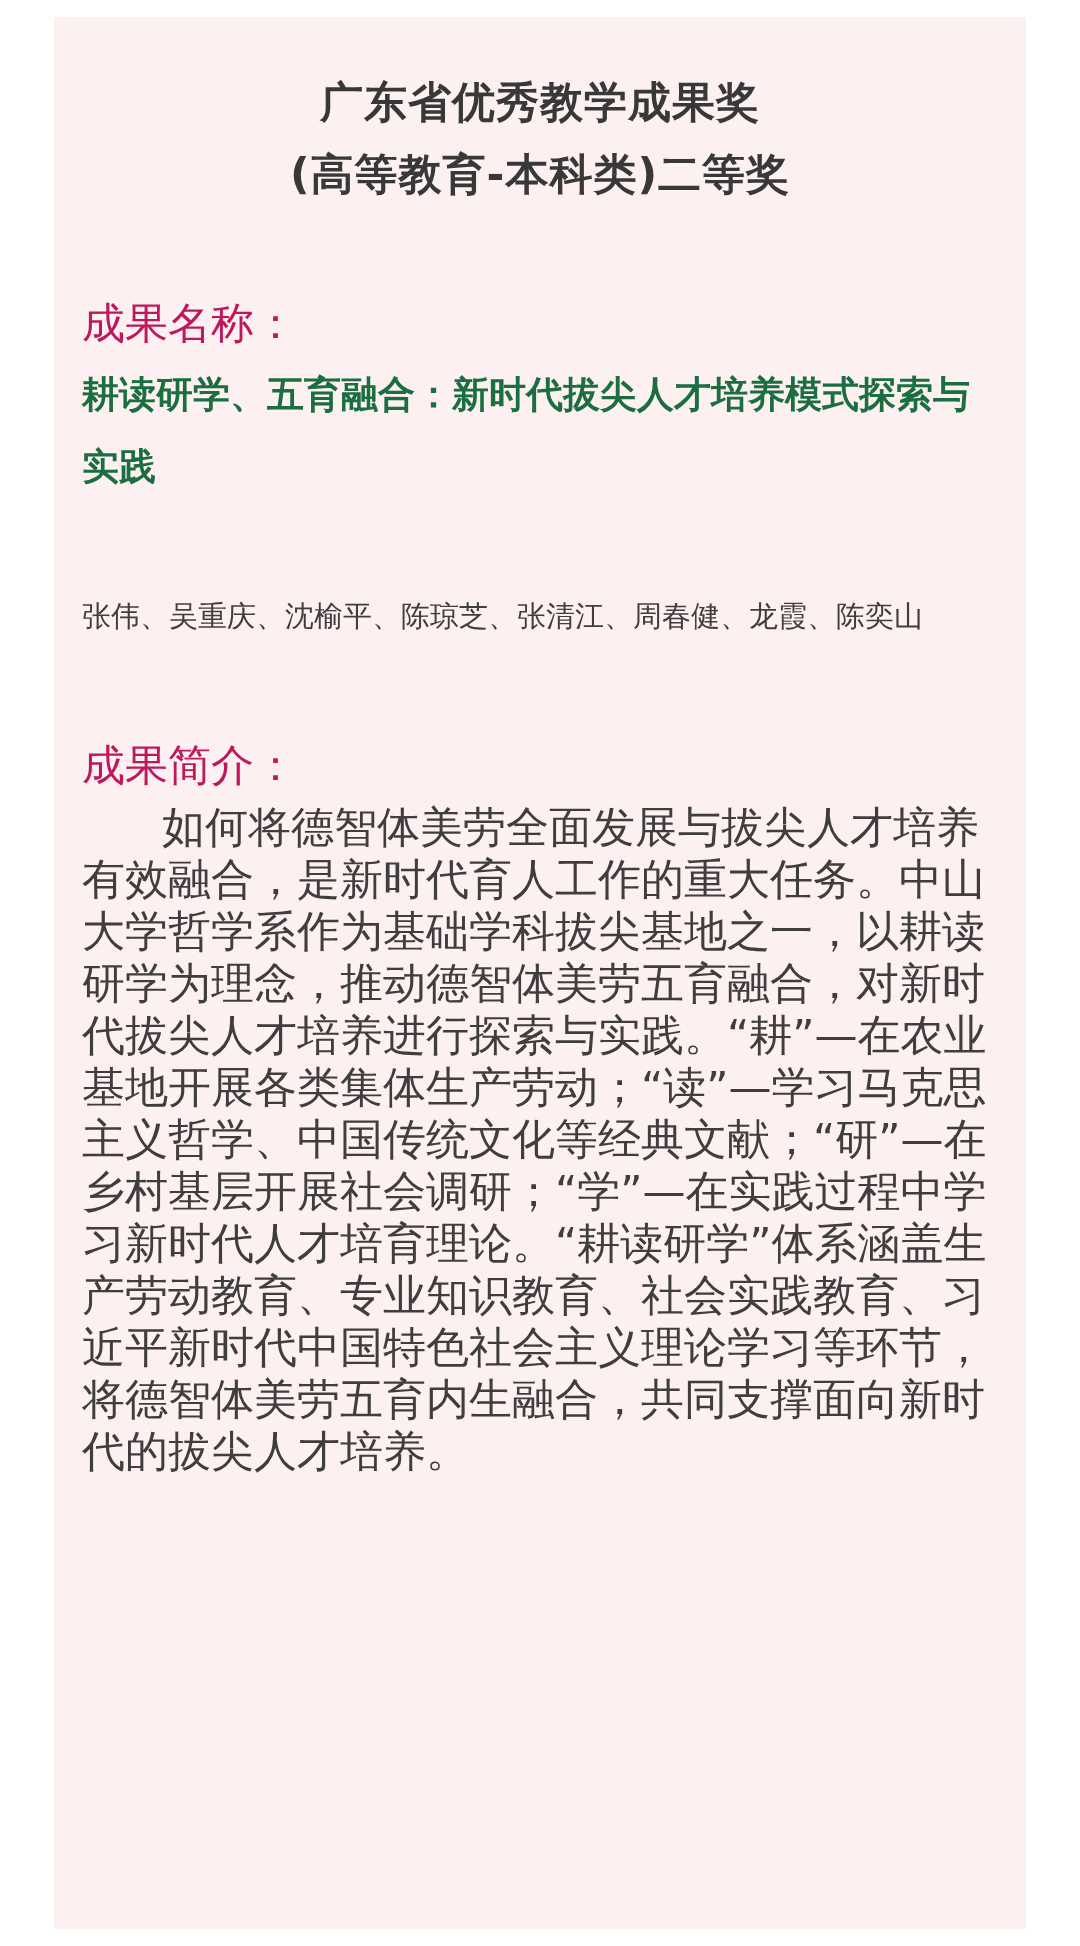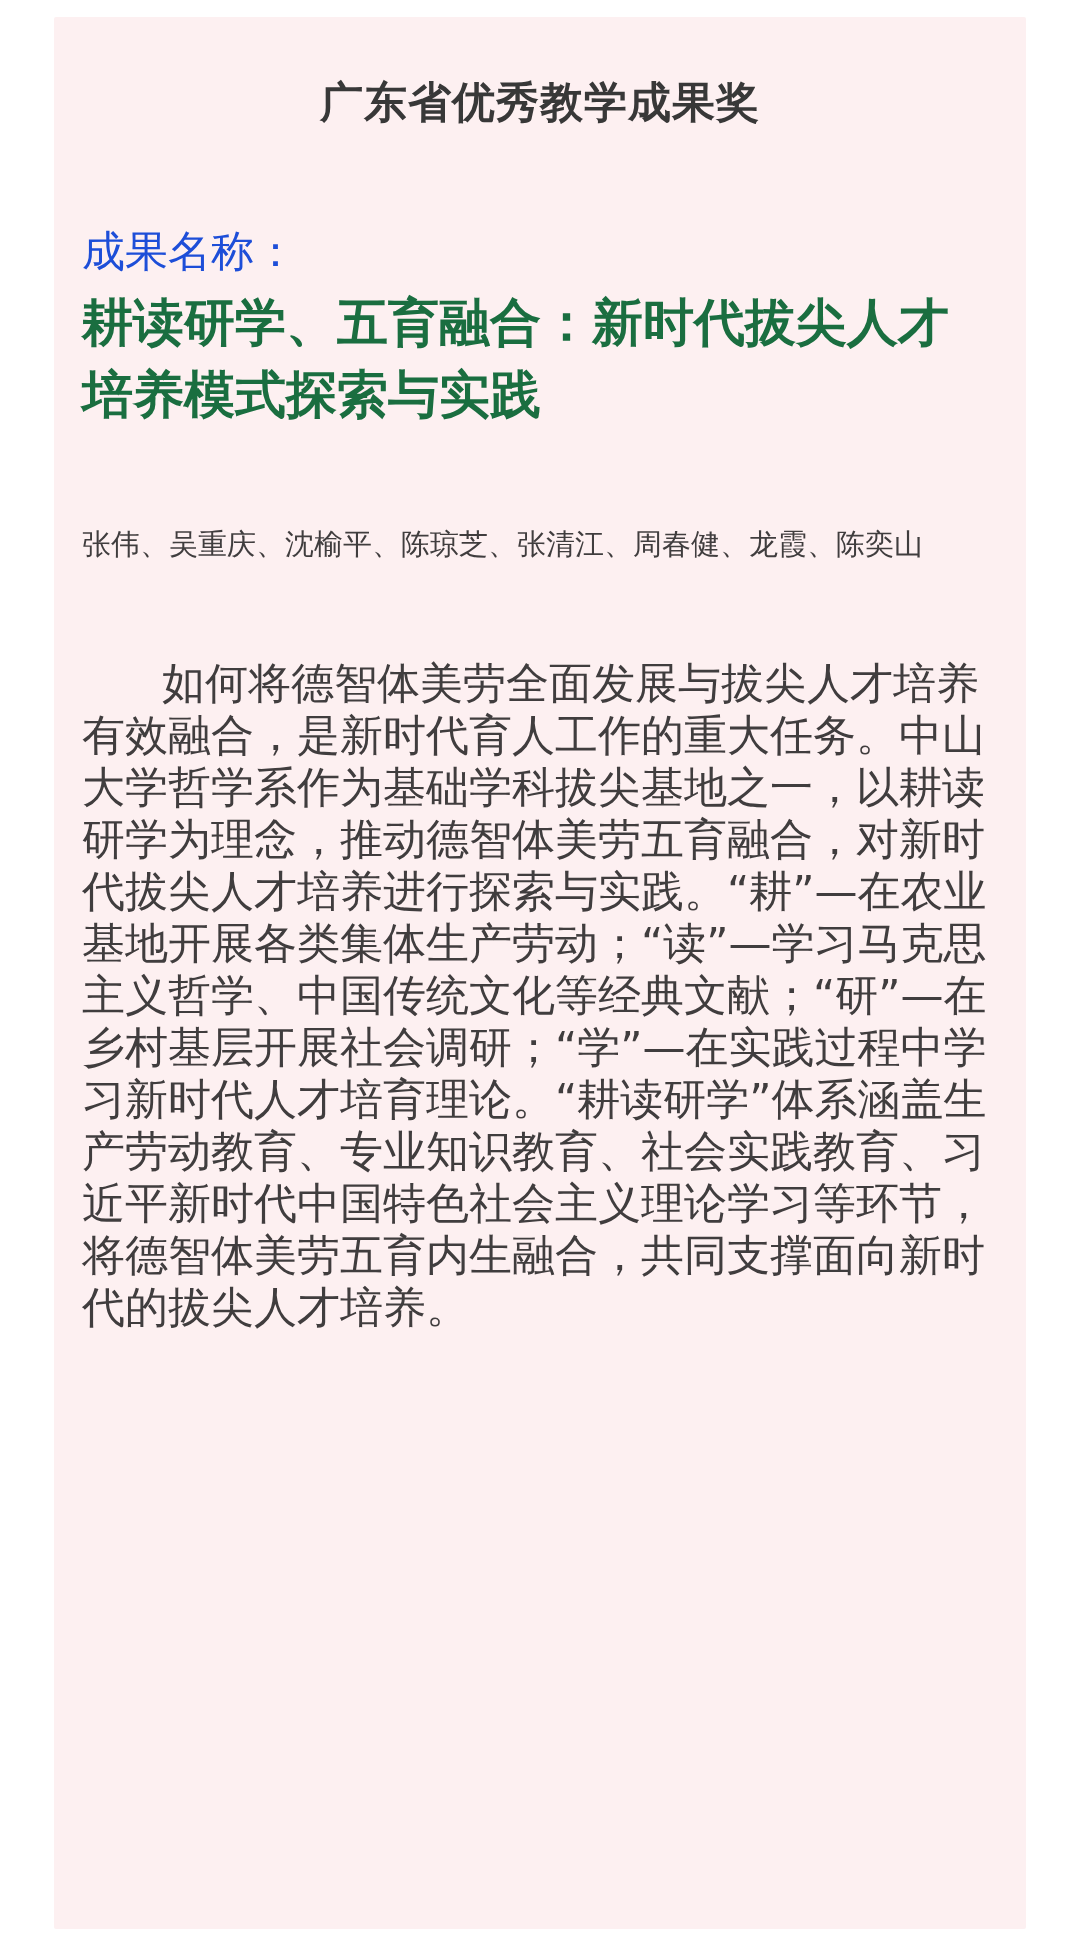--- a/index.html
+++ b/index.html
@@ -36,24 +36,24 @@
     color: #383838;
     letter-spacing: 1px;
   }
   .section {
     margin-top: 77px;
   }
   .label {
     font-size: 43px;
     line-height: 72px;
     font-weight: 400;
-    color: #1d4ed8;
+    color: #be185d;
   }
   .value-green {
-    font-size: 51px;
+    font-size: 37px;
     line-height: 72px;
     font-weight: 700;
     color: #1a6e40;
   }
   .value-names {
     font-size: 29px;
     line-height: 72px;
     font-weight: 400;
     color: #403d3e;
   }
@@ -67,29 +67,31 @@
   }
 </style>
 </head>
 <body>
 
 <div class="page">
   <div class="card">
 
     <div class="title">
       <div>广东省优秀教学成果奖</div>
+      <div>(高等教育-本科类)二等奖</div>
     </div>
 
     <div class="section">
       <div class="label">成果名称：</div>
       <div class="value-green">耕读研学、五育融合：新时代拔尖人才培养模式探索与实践</div>
     </div>
 
     <div class="section">
       <div class="value-names">张伟、吴重庆、沈榆平、陈琼芝、张清江、周春健、龙霞、陈奕山</div>
     </div>
 
     <div class="section">
+      <div class="label">成果简介：</div>
       <div class="paragraph">如何将德智体美劳全面发展与拔尖人才培养有效融合，是新时代育人工作的重大任务。中山大学哲学系作为基础学科拔尖基地之一，以耕读研学为理念，推动德智体美劳五育融合，对新时代拔尖人才培养进行探索与实践。“耕”—在农业基地开展各类集体生产劳动；“读”—学习马克思主义哲学、中国传统文化等经典文献；“研”—在乡村基层开展社会调研；“学”—在实践过程中学习新时代人才培育理论。“耕读研学”体系涵盖生产劳动教育、专业知识教育、社会实践教育、习近平新时代中国特色社会主义理论学习等环节，将德智体美劳五育内生融合，共同支撑面向新时代的拔尖人才培养。</div>
     </div>
 
   </div>
 </div>
 
 </body></html>

